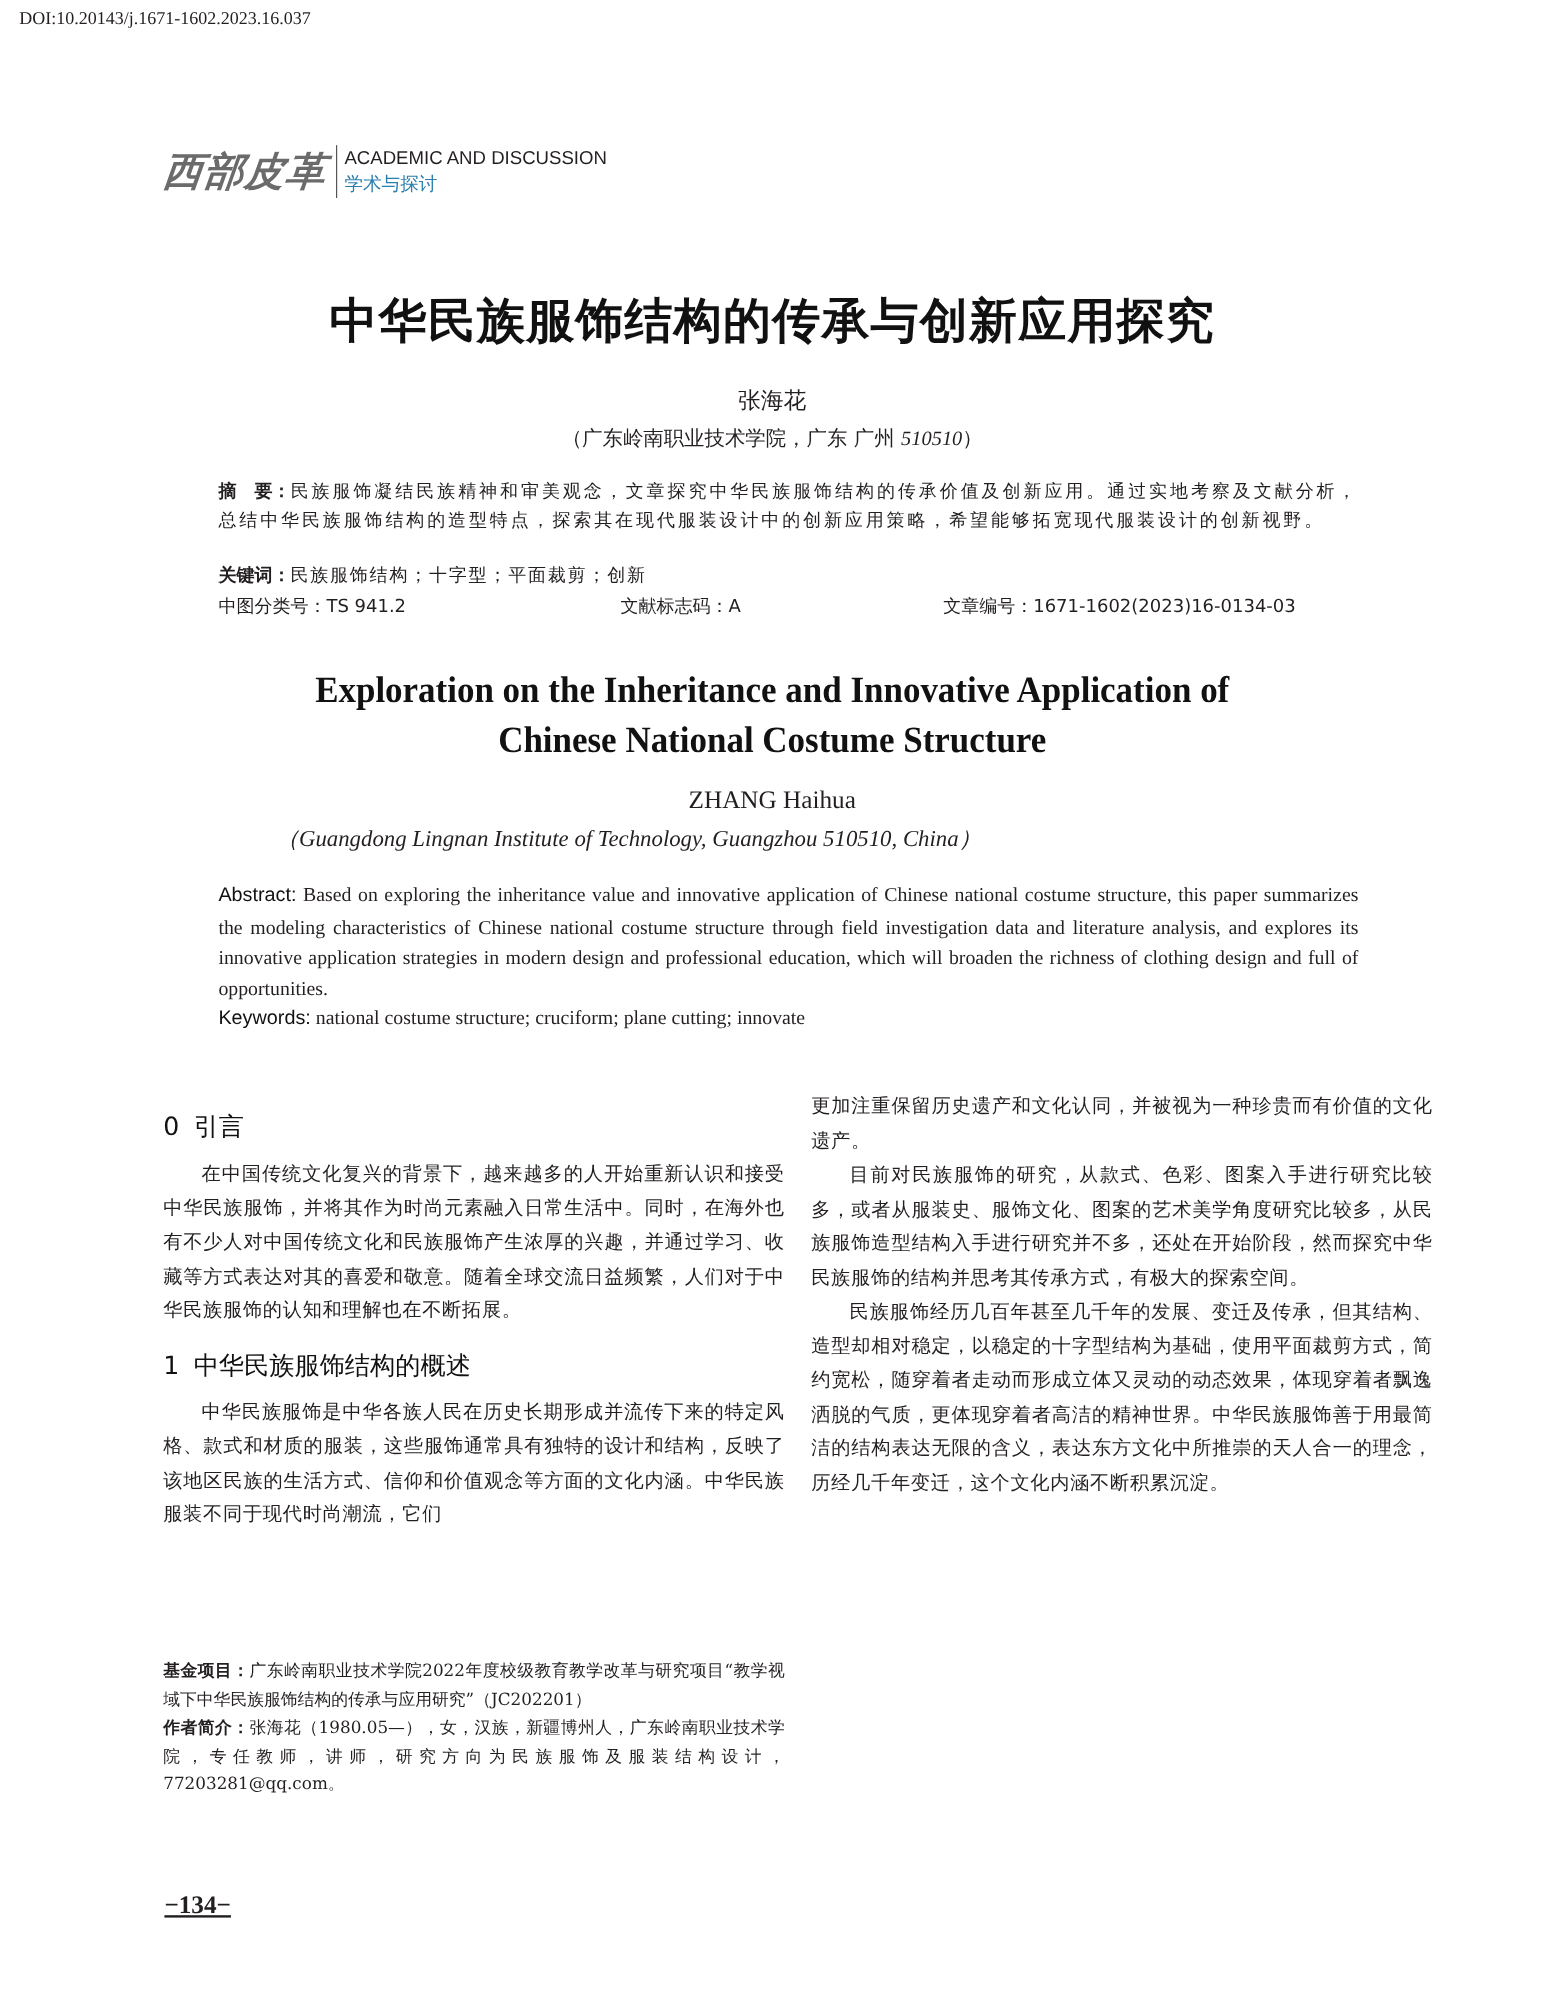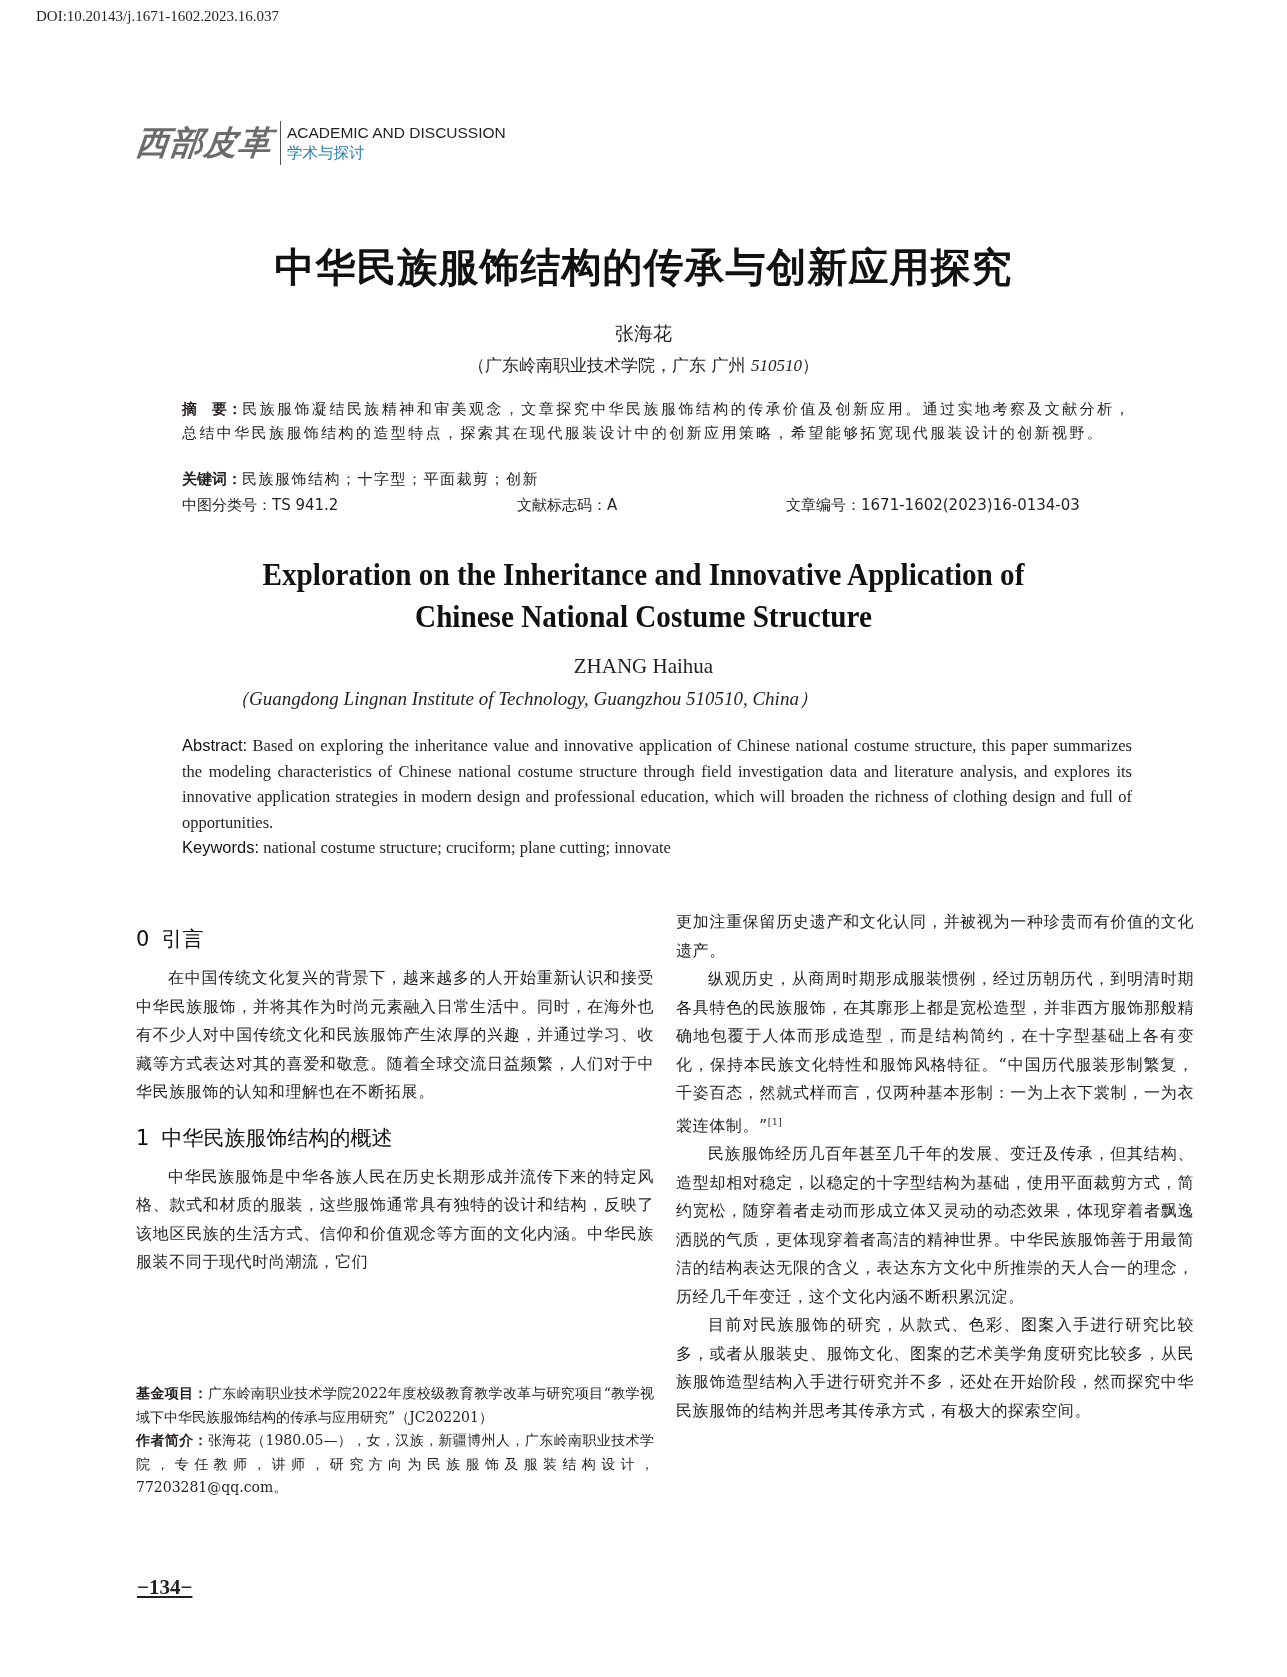--- a/index.html
+++ b/index.html
@@ -3,21 +3,21 @@
   <meta charset="utf-8">
   <style>
     html, body { margin: 0; padding: 0; background: #ffffff; }
     body {
       width: 1287px; height: 1677px; position: relative; overflow: hidden;
       color: #231f20;
       font-family: "DejaVu Serif", "Liberation Serif", serif;
     }
     .abs { position: absolute; }
     .doi {
-      left: 36px; top: 8px; font-size: 15px;
+      left: 16px; top: 8px; font-size: 15px;
       font-family: "Liberation Serif", serif; color: #231f20;
     }
     .masthead { left: 136px; top: 120px; height: 46px; display: flex; align-items: center; }
     .logo {
       font-family: "DejaVu Serif", serif; font-weight: bold; font-size: 33px;
       color: #6b6b6b; letter-spacing: 1px; font-style: italic;
       transform: skewX(-6deg);
     }
     .masthead-sep { width: 1px; height: 44px; background: #555; margin: 0 6px 0 8px; }
     .masthead-text { display: flex; flex-direction: column; line-height: 20px; }
@@ -154,23 +154,22 @@
   </div>
   <p class="indent">在中国传统文化复兴的背景下，越来越多的人开始重新认识和接受中华民族服饰，并将其作为时尚元素融入日常生活中。同时，在海外也有不少人对中国传统文化和民族服饰产生浓厚的兴趣，并通过学习、收藏等方式表达对其的喜爱和敬意。随着全球交流日益频繁，人们对于中华民族服饰的认知和理解也在不断拓展。</p>
   <div class="sec-head sec-1">
     <span class="num">1</span><span>中华民族服饰结构的概述</span>
   </div>
   <p class="indent">中华民族服饰是中华各族人民在历史长期形成并流传下来的特定风格、款式和材质的服装，这些服饰通常具有独特的设计和结构，反映了该地区民族的生活方式、信仰和价值观念等方面的文化内涵。中华民族服装不同于现代时尚潮流，它们</p>
 </div>
 
 <div class="abs col col-right">
   <p>更加注重保留历史遗产和文化认同，并被视为一种珍贵而有价值的文化遗产。</p>
-  <p class="indent"><span>纵观历史，从商周时期形成服装惯例，经过历朝历代，到明清时期各具特色的民族服饰，在其廓形上都是宽松造型，并非西方服饰那般精确地包覆于人体而形成造型，而是结构简约，在十字型基础上各有变化，保持本民族文化特性和服饰风格特征。“中国历代服装形制繁复，千姿百态，然就式样而言，仅两种基本形制：一为上衣下裳制，一为衣裳连体制。”</span><sup>[1]</sup></p>
+  <p class="indent">目前对民族服饰的研究，从款式、色彩、图案入手进行研究比较多，或者从服装史、服饰文化、图案的艺术美学角度研究比较多，从民族服饰造型结构入手进行研究并不多，还处在开始阶段，然而探究中华民族服饰的结构并思考其传承方式，有极大的探索空间。</p>
   <p class="indent">民族服饰经历几百年甚至几千年的发展、变迁及传承，但其结构、造型却相对稳定，以稳定的十字型结构为基础，使用平面裁剪方式，简约宽松，随穿着者走动而形成立体又灵动的动态效果，体现穿着者飘逸洒脱的气质，更体现穿着者高洁的精神世界。中华民族服饰善于用最简洁的结构表达无限的含义，表达东方文化中所推崇的天人合一的理念，历经几千年变迁，这个文化内涵不断积累沉淀。</p>
-  <p class="indent">目前对民族服饰的研究，从款式、色彩、图案入手进行研究比较多，或者从服装史、服饰文化、图案的艺术美学角度研究比较多，从民族服饰造型结构入手进行研究并不多，还处在开始阶段，然而探究中华民族服饰的结构并思考其传承方式，有极大的探索空间。</p>
 </div>
 
 <div class="abs footnote">
   <div><span class="fl">基金项目：</span><span>广东岭南职业技术学院2022年度校级教育教学改革与研究项目“教学视域下中华民族服饰结构的传承与应用研究”（JC202201）</span></div>
   <div><span class="fl">作者简介：</span><span>张海花（1980.05—），女，汉族，新疆博州人，广东岭南职业技术学院，专任教师，讲师，研究方向为民族服饰及服装结构设计，77203281@qq.com。</span></div>
 </div>
 
 <div class="abs page-num">−134−</div>
 
 </body></html>

